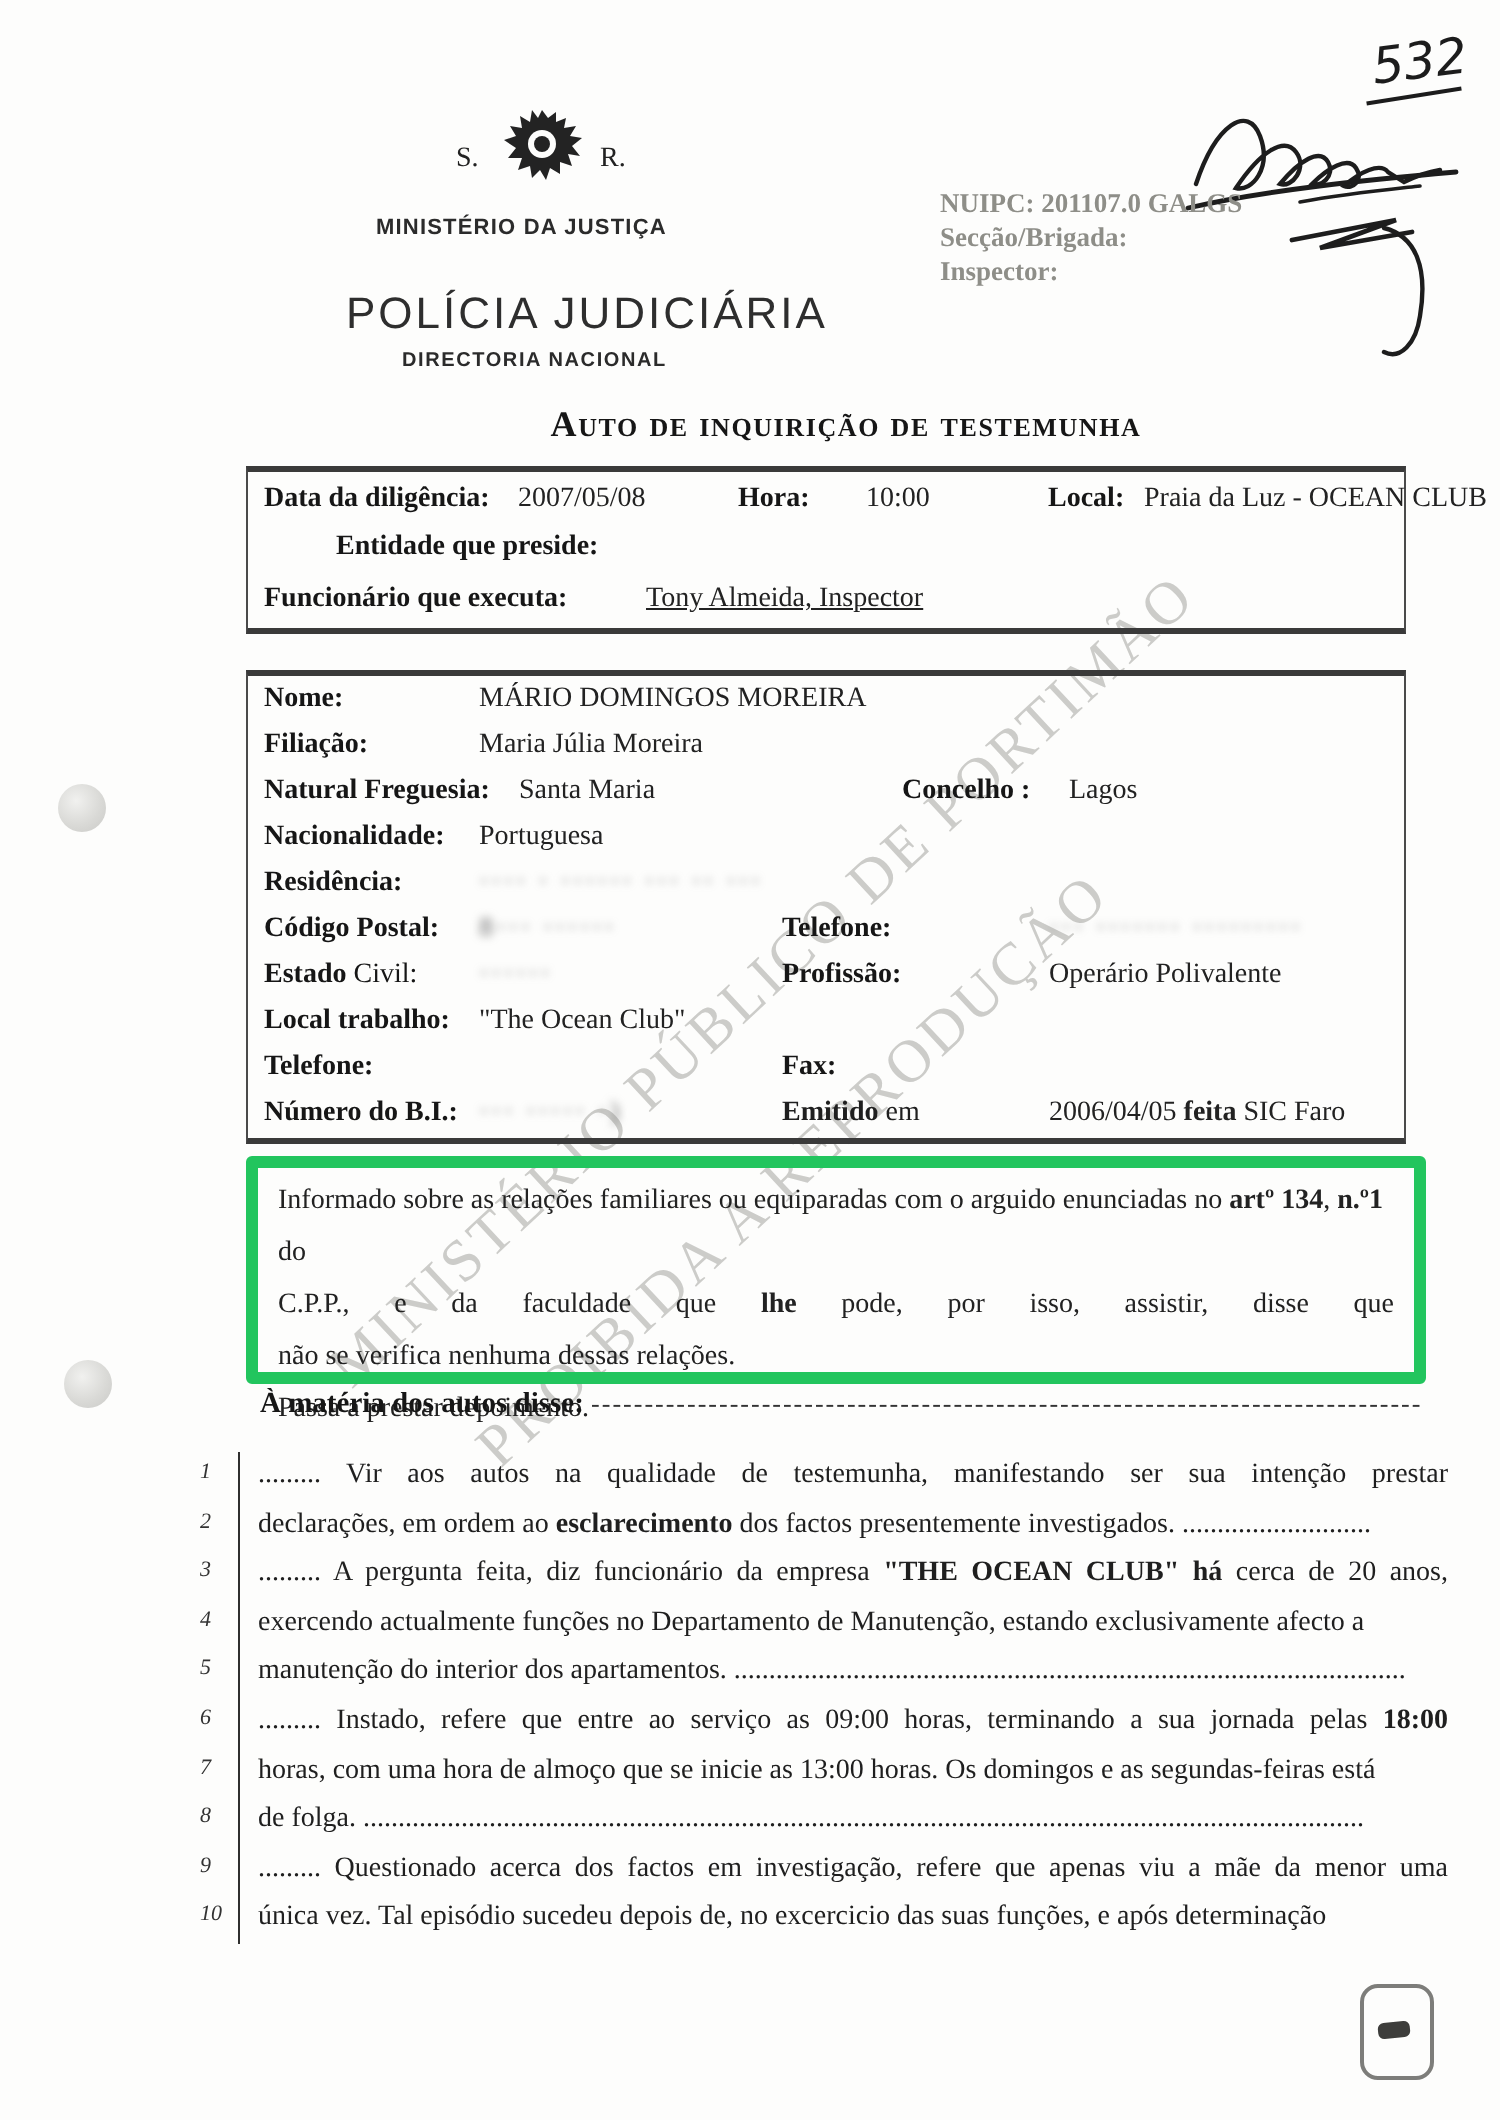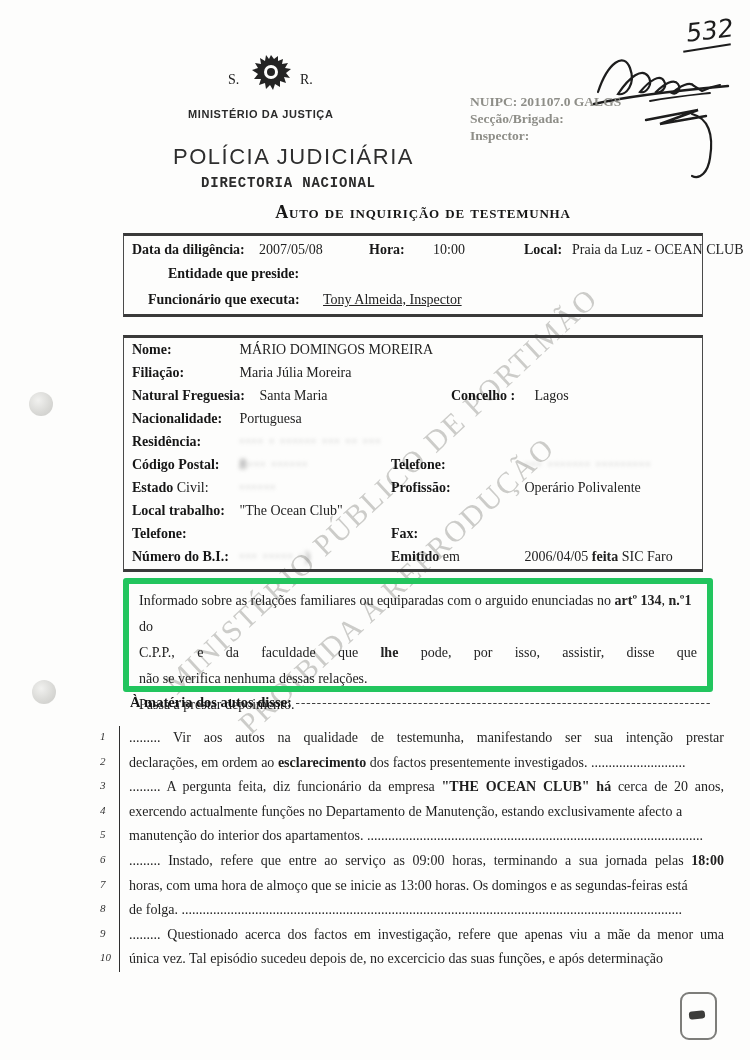--- a/index.html
+++ b/index.html
@@ -9,21 +9,21 @@
   
   .wm{position:absolute;color:#c7c7c4;font-family:"Liberation Serif",serif;
       font-size:30px;letter-spacing:2px;white-space:nowrap;transform-origin:0 0;
       transform:rotate(-43deg);z-index:0;opacityःunset;opacity:.9;font-weight:400;}
   .content{position:relative;z-index:1;}
   
   .sr{font-size:14px;color:#222;}
   .ministry{font-family:"Liberation Sans",sans-serif;font-weight:bold;font-size:11px;
             letter-spacing:.6px;color:#2b2b2b;}
   .pj{font-family:"Liberation Sans",sans-serif;font-size:22px;letter-spacing:1.5px;color:#2e2e2e;}
-  .dn{font-family:Liberation Mono, monospace;font-weight:bold;font-size:14px;
+  .dn{font-family:Liberation Sans, sans-serif;font-weight:bold;font-size:10px;
       letter-spacing:.8px;color:#2b2b2b;}
   .nuipc{font-size:13.5px;font-weight:bold;color:#8e8e88;line-height:17px;}
   .title{font-variant:small-caps;font-weight:600;font-size:18px;letter-spacing:.8px;
          text-align:center;color:#161616;}
   
   .box{position:absolute;left:123px;width:578px;border:1px solid #4a4a4a;
        border-top:3px solid #3a3a3a;border-bottom:3px solid #3a3a3a;background:transparent;}
   .box3{position:absolute;left:123px;width:578px;border:6px solid #22c55e;border-radius:3px;font-family:Liberation Serif, serif;}
   .row{position:absolute;left:8px;right:8px;height:23px;font-size:14px;white-space:nowrap;}
   .lbl{font-weight:bold;color:#161616;}
@@ -115,21 +115,21 @@
         <span class="val abs" style="left:127px;">2007/05/08</span>
         <span class="lbl abs" style="left:237px;">Hora:</span>
         <span class="val abs" style="left:301px;">10:00</span>
         <span class="lbl abs" style="left:392px;">Local:</span>
         <span class="val abs" style="left:440px;">Praia da Luz - OCEAN CLUB</span>
       </div>
       <div class="row" style="top:30px;">
         <span class="lbl abs" style="left:0;margin-left:36px;">Entidade que preside:</span>
       </div>
       <div class="row" style="top:56px;">
-        <span class="lbl abs" style="left:16px;">Funcionário que executa:</span>
+        <span class="lbl abs" style="left:0;">Funcionário que executa:</span>
         <span class="val abs" style="left:191px;text-decoration:underline;">Tony Almeida, Inspector</span>
       </div>
     </div>
 
     <div class="box" style="top:335px;height:231px;font-family:Liberation Serif, serif;">
       <div class="row" style="top:4px;">
         <span class="lblw">Nome:</span>
         <span class="val">MÁRIO DOMINGOS MOREIRA</span>
       </div>
       <div class="row" style="top:27px;">

